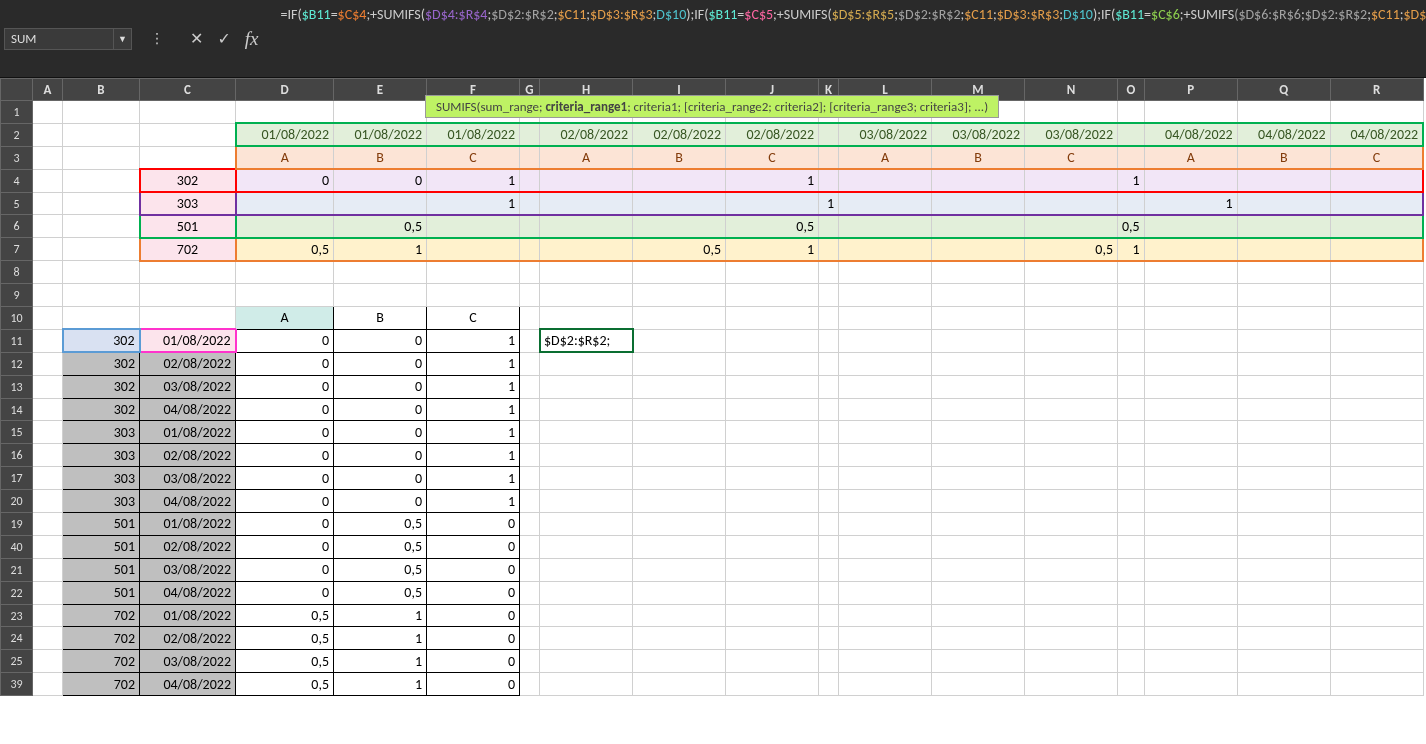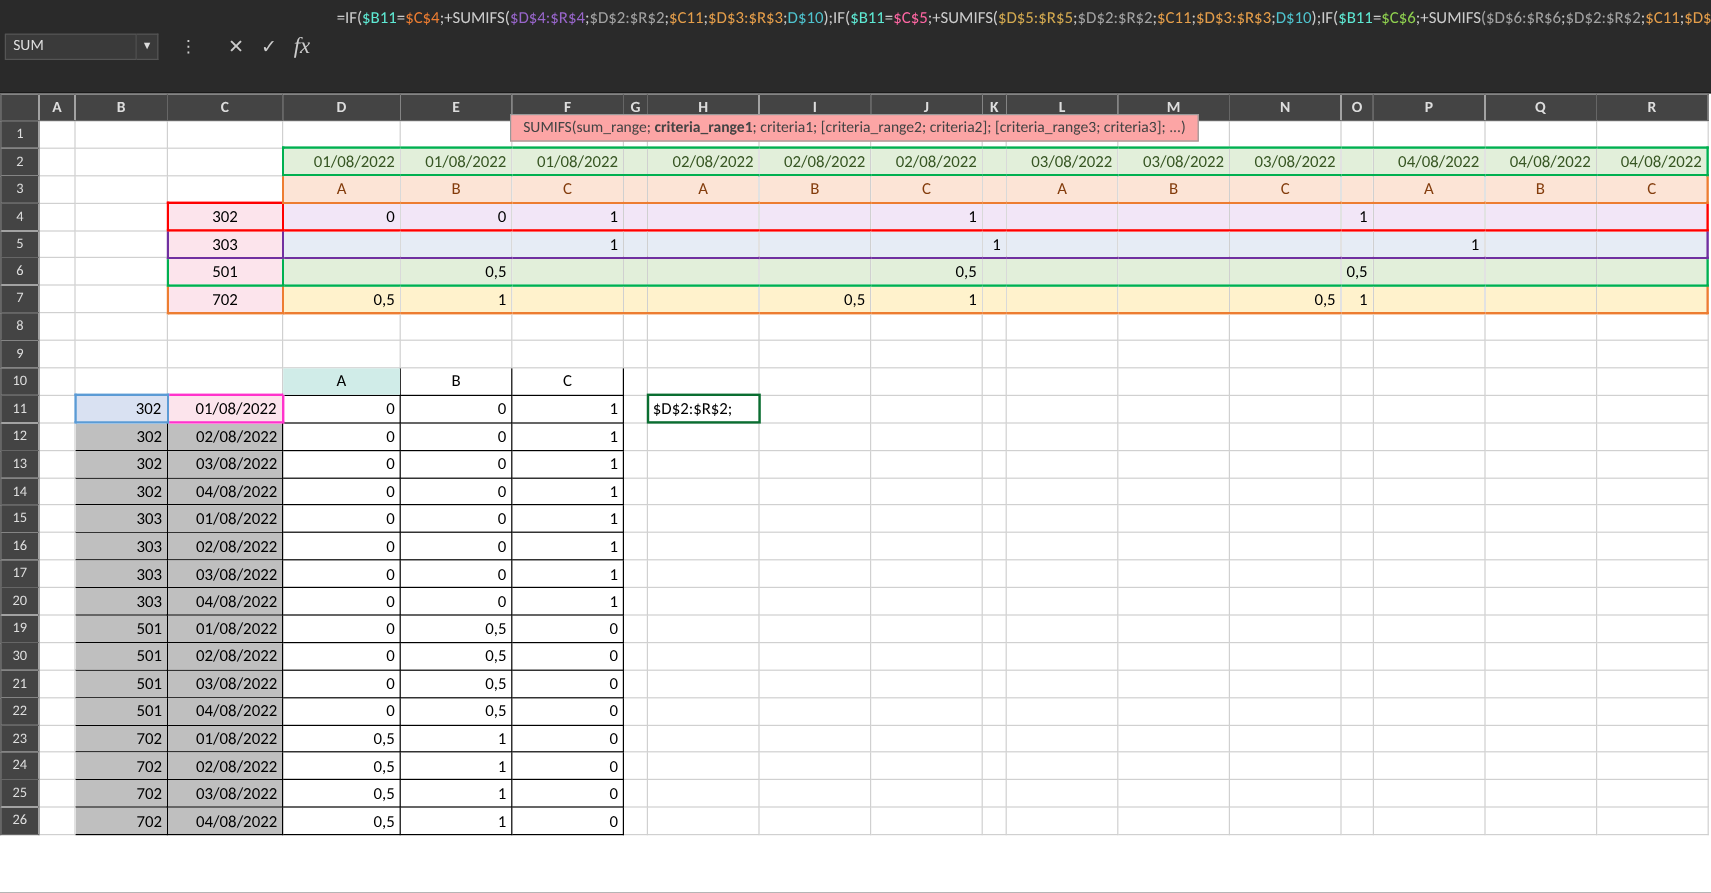--- a/index.html
+++ b/index.html
@@ -21,21 +21,21 @@
   .formula-content .c-green { color: #a3a3a3; text-align: right; }
   .formula-content .c-orange { color: #e59e4a; }
   .formula-content .c-teal { color: #4fc4cf; }
   .formula-content .c-pink { color: #ff66a3; }
   .formula-content .c-yellow { color: #d4aa50; }
   .formula-content .c-lime { color: #8fd14f; }
   .formula-content .c-gray { color: #ccc; }
 
   .sheet-area { position: relative; background: #fff; height: calc(744px - 78px); overflow: hidden; }
   
-  .tooltip { position: absolute; top: 17px; left: 425px; background: #fca5a5; border: 1px solid #999; padding: 3px 10px; font-size: 13px; color: #444; z-index: 100; white-space: nowrap; }
+  .tooltip { position: absolute; top: 17px; left: 425px; background: #bef264; border: 1px solid #999; padding: 3px 10px; font-size: 13px; color: #444; z-index: 100; white-space: nowrap; }
   .tooltip b { font-weight: bold; }
 
   table.grid { border-collapse: collapse; table-layout: fixed; }
   table.grid td, table.grid th { border: 1px solid #d0d0d0; height: 22.9px; padding: 0 4px; font-size: 14px; text-align: right; white-space: nowrap; overflow: hidden; position: relative; }
   table.grid .row-head { background: #444; color: #ddd; text-align: center; font-size: 12px; width: 32px; border-color: #666; }
   table.grid .col-head { background: #444; color: #ddd; text-align: center; font-size: 13px; border-color: #666; height: 22px; }
   table.grid .col-A { width: 30px; }
   table.grid .col-B { width: 77px; }
   table.grid .col-C { width: 96px; }
   table.grid .col-D { width: 98px; }
@@ -576,21 +576,21 @@
           <td></td>
           <td></td>
           <td></td>
           <td></td>
           <td></td>
           <td></td>
         </tr>
       </tbody>
       <tbody>
         <tr>
-          <td class="row-head">30</td>
+          <td class="row-head">40</td>
           <td></td>
           <td class="sel-gray bord-black">501</td>
           <td class="sel-gray bord-black">02/08/2022</td>
           <td class="bord-black">0</td>
           <td class="bord-black">0,5</td>
           <td class="bord-black">0</td>
           <td></td>
           <td></td>
           <td></td>
           <td></td>
@@ -714,21 +714,21 @@
           <td></td>
           <td></td>
           <td></td>
           <td></td>
           <td></td>
           <td></td>
         </tr>
       </tbody>
       <tbody>
         <tr>
-          <td class="row-head">26</td>
+          <td class="row-head">39</td>
           <td></td>
           <td class="sel-gray bord-black">702</td>
           <td class="sel-gray bord-black">04/08/2022</td>
           <td class="bord-black">0,5</td>
           <td class="bord-black">1</td>
           <td class="bord-black">0</td>
           <td></td>
           <td></td>
           <td></td>
           <td></td>

